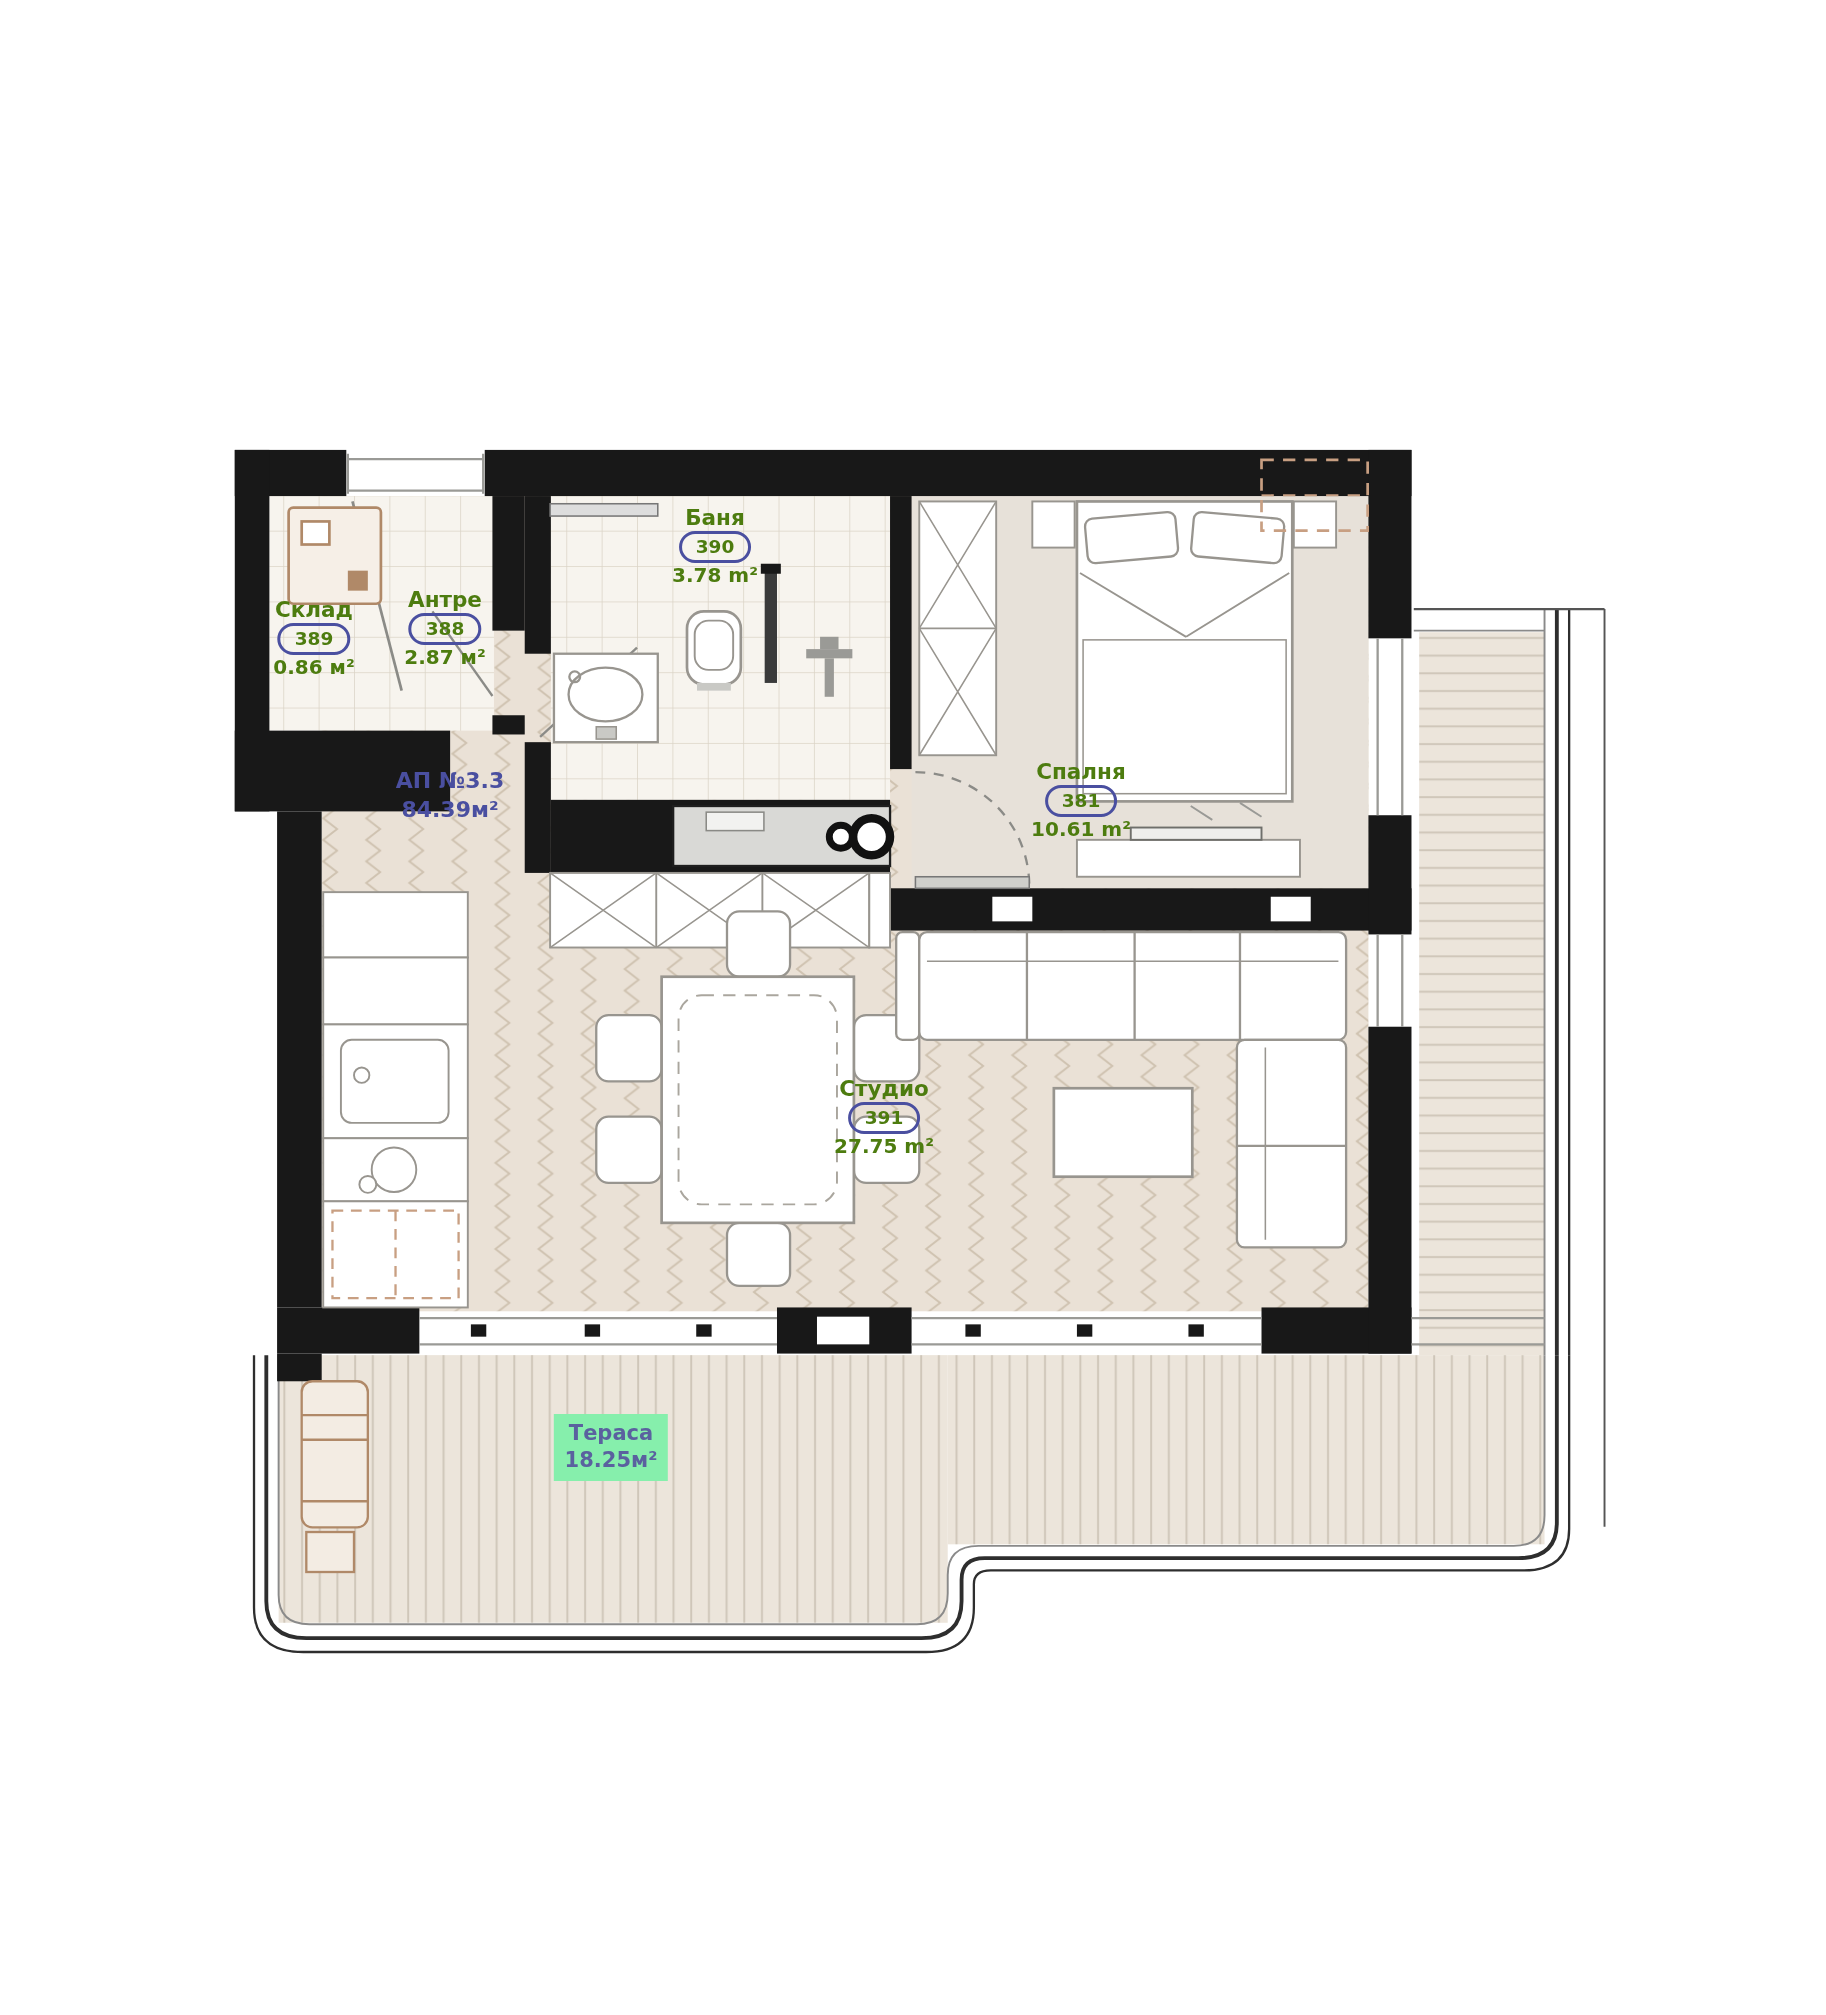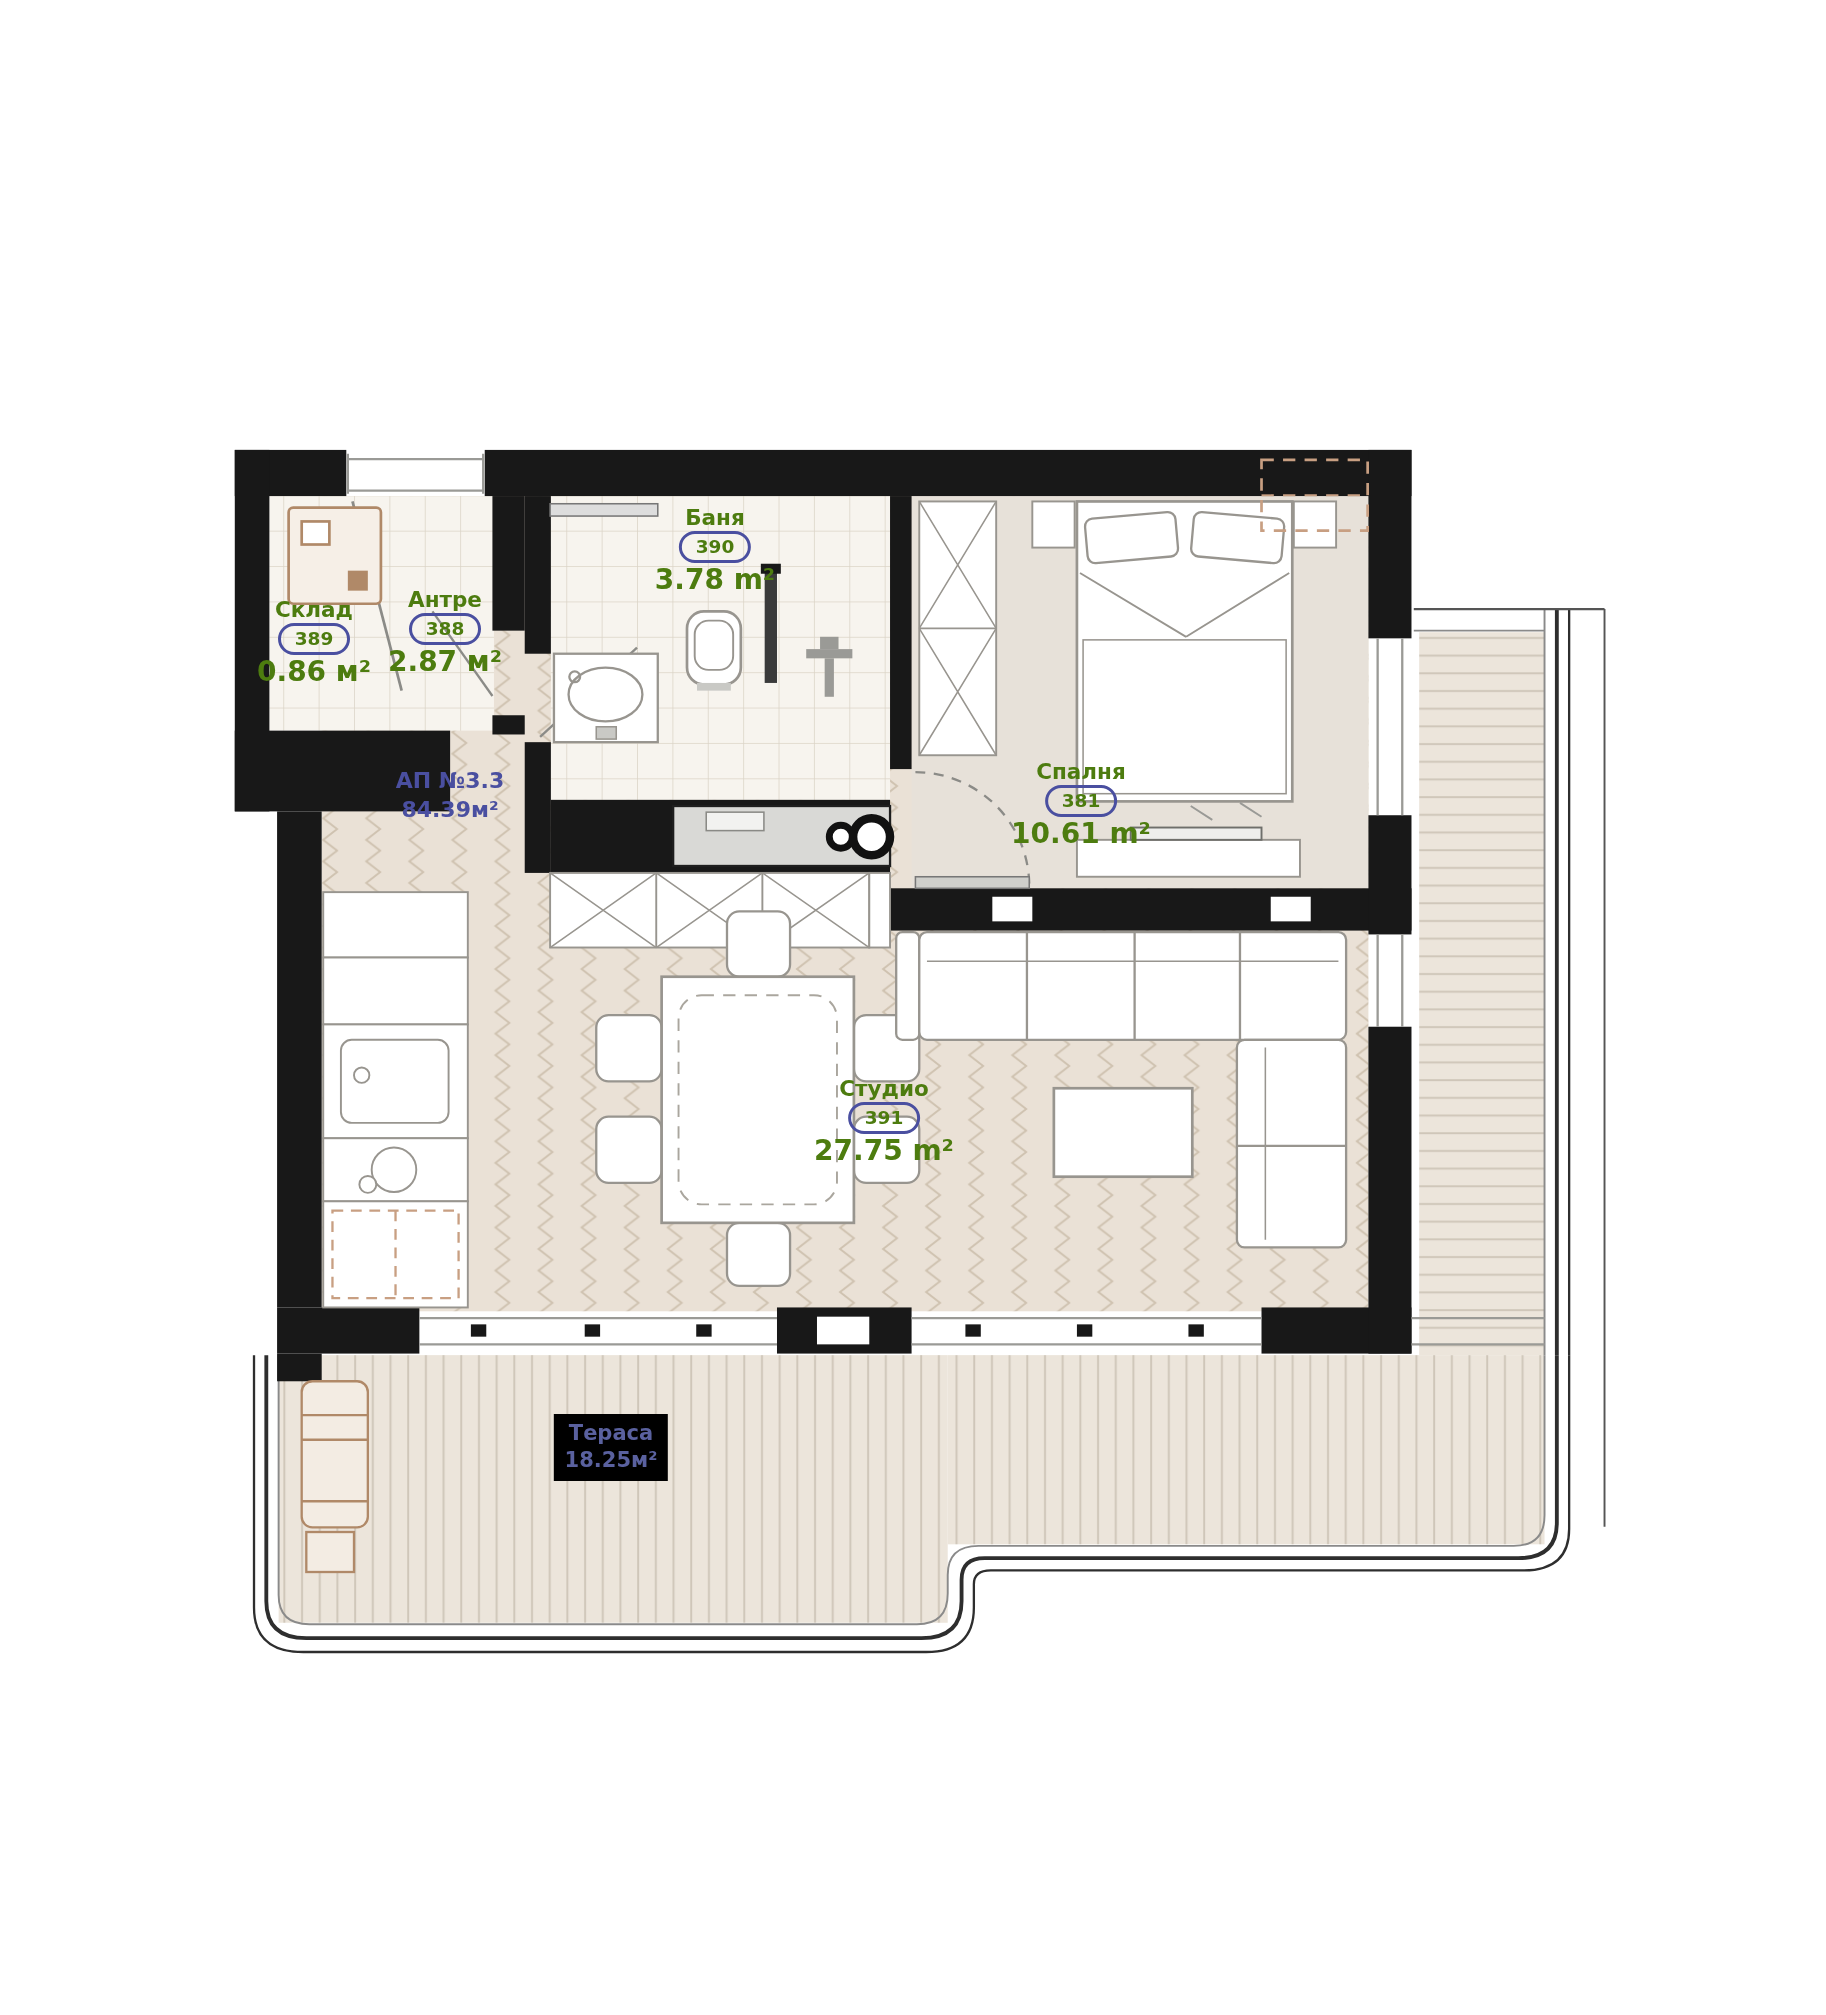--- a/index.html
+++ b/index.html
@@ -5,25 +5,25 @@
   html,body{margin:0;padding:0;background:#ffffff;}
   #stage{position:relative;width:1827px;height:2015px;background:#ffffff;overflow:hidden;
          font-family:"DejaVu Sans",sans-serif;}
   .plan-svg{position:absolute;left:0;top:0;width:1827px;height:2015px;}
   .room-label{position:absolute;transform:translate(-50%,0);text-align:center;
               color:#4d7c0f;font-weight:bold;z-index:5;line-height:1.15;}
   .rl-name{font-size:21.5px;}
   .rl-num{margin-top:0;}
   .rl-num span{display:inline-block;border:3.1px solid #4a4fa0;border-radius:768px;
                padding:0 14px;font-size:18.5px;line-height:26px;}
-  .rl-area{font-size:28px;margin-top:1.5px;}
+  .rl-area{font-size:20px;margin-top:1.5px;}
   .apt-label{position:absolute;transform:translate(-50%,0);text-align:center;color:#4a4fa0;
              font-weight:bold;font-size:22px;line-height:1.3;z-index:5;}
   .terrace-label{position:absolute;transform:translate(-50%,0);text-align:center;color:#5a619f;
-             font-weight:bold;font-size:21px;line-height:1.3;z-index:5;background:#000000;
+             font-weight:bold;font-size:21px;line-height:1.3;z-index:5;background:#86efac;
              padding:6.2px 10.8px;}
 </style>
 </head>
 <body>
 
 <div id="stage">
 
 <svg class="plan-svg" viewBox="0 0 2375 2620">
   <defs>
     <pattern id="hb" width="56" height="28" patternUnits="userSpaceOnUse">

